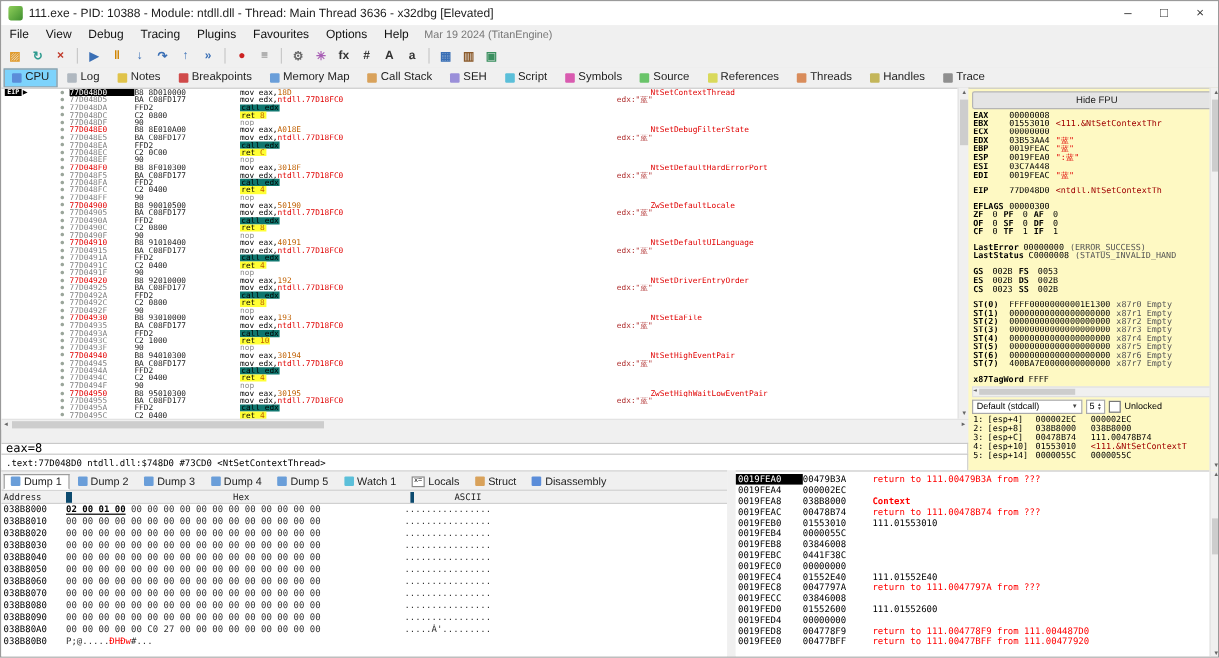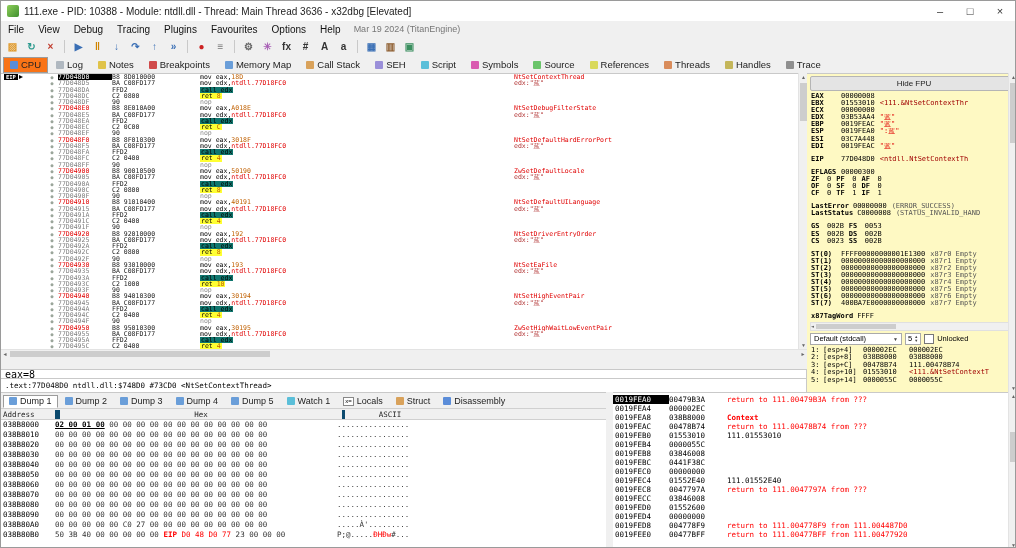--- a/index.html
+++ b/index.html
@@ -20,21 +20,21 @@
   .bdate{color:#777;font-size:9px;margin-left:6px;white-space:nowrap;}
 
   
   .toolbar{position:absolute;top:36px;left:0;right:0;height:19px;background:#f0f0f0;border-bottom:1px solid #e0e0e0;display:flex;align-items:center;padding-left:3px;gap:2px;}
   .tbi{width:17px;height:16px;display:flex;align-items:center;justify-content:center;font-size:10px;font-weight:bold;}
   .tsep{width:1px;height:13px;background:#c9c9c9;margin:0 3px;}
 
   
   .tabbar{position:absolute;top:55px;left:0;right:0;height:17px;background:#f0f0f0;display:flex;align-items:flex-end;padding-left:2px;gap:1px;font-size:9.5px;}
   .tab{display:flex;align-items:center;gap:3px;padding:1px 6px 2px 6px;color:#222;border:1px solid transparent;white-space:nowrap;}
-  .tab.tsel{background:#f97316;border:1px solid #9c9c9c;}
+  .tab.tsel{background:#7dd3fc;border:1px solid #9c9c9c;}
   .tic{width:8px;height:8px;display:inline-block;border-radius:1px;}
   .ticTxt{font-size:6px;border:1px solid #888;padding:0 1px;background:#fff;color:#000;line-height:7px;}
 
   
   .disasm{position:absolute;left:0;top:72px;width:806px;height:276px;background:#fff;border-top:1px solid #c9c9c9;border-right:1px solid #c9c9c9;overflow:hidden;font-family:"DejaVu Sans Mono",monospace;font-size:6.5px;}
   .drow{display:flex;align-items:center;height:6.27px;line-height:6.27px;white-space:pre;overflow:hidden;}
   .dg{width:42px;display:flex;align-items:center;padding-left:3px;flex:0 0 auto;}
   .eipb{background:#000;color:#fff;font-size:5.5px;line-height:6px;padding:0 2px;font-weight:bold;}
   .eipa{width:0;height:0;border-top:2.5px solid transparent;border-bottom:2.5px solid transparent;border-left:4px solid #000;margin-left:1px;}
   .bul{width:12px;color:#9aa59a;font-size:5px;text-align:center;flex:0 0 auto;}
@@ -42,21 +42,21 @@
   .dal{color:#e00000;}
   .dacip{background:#000;color:#fff;}
   .db{width:88px;color:#222;flex:0 0 auto;}
   .di{width:314px;color:#000;flex:0 0 auto;}
   .ic{background:#0f766e;padding:0 1px;}
   .ir{background:#ffff33;padding:0 1px;}
   .inop{color:#8a8a8a;}
   .imm{color:#c06000;}
   .maddr{color:#e00000;}
   .dcmt{flex:1;overflow:hidden;}
-  .cl{color:#e00000;}
+  .cl{color:#e00000;margin-left:28px;}
   .ca{color:#b03030;}
 
   
   .sb{position:absolute;background:#f0f0f0;}
   .sbt{position:absolute;background:#cdcdcd;}
   .sba{color:#666;font-size:5px;line-height:8px;text-align:center;display:block;}
 
   
   .infobox{position:absolute;left:0;top:368px;width:806px;height:21px;background:#fff;border-top:1px solid #c9c9c9;border-right:1px solid #c9c9c9;font-family:"DejaVu Sans Mono",monospace;font-size:10px;line-height:10px;padding-left:4px;box-sizing:border-box;color:#000;}
   .addrline{position:absolute;left:0;top:377px;width:806px;height:14px;background:#fff;border-top:1px solid #c9c9c9;border-right:1px solid #c9c9c9;font-family:"DejaVu Sans Mono",monospace;font-size:7.5px;display:flex;align-items:center;padding-left:4px;box-sizing:border-box;color:#000;}
@@ -420,40 +420,40 @@
         <div class="durow"><span class="dua">038B8010</span><span class="duh"><span class="">00 00 00 00 00 00 00 00 00 00 00 00 00 00 00 00</span></span><span class="dus"><span class="">................</span></span></div>
         <div class="durow"><span class="dua">038B8020</span><span class="duh"><span class="">00 00 00 00 00 00 00 00 00 00 00 00 00 00 00 00</span></span><span class="dus"><span class="">................</span></span></div>
         <div class="durow"><span class="dua">038B8030</span><span class="duh"><span class="">00 00 00 00 00 00 00 00 00 00 00 00 00 00 00 00</span></span><span class="dus"><span class="">................</span></span></div>
         <div class="durow"><span class="dua">038B8040</span><span class="duh"><span class="">00 00 00 00 00 00 00 00 00 00 00 00 00 00 00 00</span></span><span class="dus"><span class="">................</span></span></div>
         <div class="durow"><span class="dua">038B8050</span><span class="duh"><span class="">00 00 00 00 00 00 00 00 00 00 00 00 00 00 00 00</span></span><span class="dus"><span class="">................</span></span></div>
         <div class="durow"><span class="dua">038B8060</span><span class="duh"><span class="">00 00 00 00 00 00 00 00 00 00 00 00 00 00 00 00</span></span><span class="dus"><span class="">................</span></span></div>
         <div class="durow"><span class="dua">038B8070</span><span class="duh"><span class="">00 00 00 00 00 00 00 00 00 00 00 00 00 00 00 00</span></span><span class="dus"><span class="">................</span></span></div>
         <div class="durow"><span class="dua">038B8080</span><span class="duh"><span class="">00 00 00 00 00 00 00 00 00 00 00 00 00 00 00 00</span></span><span class="dus"><span class="">................</span></span></div>
         <div class="durow"><span class="dua">038B8090</span><span class="duh"><span class="">00 00 00 00 00 00 00 00 00 00 00 00 00 00 00 00</span></span><span class="dus"><span class="">................</span></span></div>
         <div class="durow"><span class="dua">038B80A0</span><span class="duh"><span class="">00 00 00 00 00 C0 27 00 00 00 00 00 00 00 00 00</span></span><span class="dus"><span class="">.....À'.........</span></span></div>
-        <div class="durow"><span class="dua">038B80B0</span><span class="duh"><span class="">50 3B 40 00 00 00 00 00 </span><span class="deip">EIP</span><span class="dred"> D0 48 D0 77</span><span class=""> 23 00 00 00</span></span><span class="dus"><span class="">P;@.....</span><span class="dred">ÐHÐw</span><span class="">#...</span></span></div>
+        <div class="durow"><span class="dua">038B80B0</span><span class="dus"><span class="">P;@.....</span><span class="dred">ÐHÐw</span><span class="">#...</span></span></div>
       </div>
   </div>
 
   <div class="splitterv"></div>
 
   <div class="stackpane" id="stack-rows">
       <div class="strow"><span class="sta stasel">0019FEA0</span><span class="stv">00479B3A</span><span class="stc return">return to 111.00479B3A from ???</span></div>
       <div class="strow"><span class="sta">0019FEA4</span><span class="stv">000002EC</span><span class="stc "></span></div>
       <div class="strow"><span class="sta">0019FEA8</span><span class="stv">038B8000</span><span class="stc label">Context</span></div>
       <div class="strow"><span class="sta">0019FEAC</span><span class="stv">00478B74</span><span class="stc return">return to 111.00478B74 from ???</span></div>
       <div class="strow"><span class="sta">0019FEB0</span><span class="stv">01553010</span><span class="stc module">111.01553010</span></div>
       <div class="strow"><span class="sta">0019FEB4</span><span class="stv">0000055C</span><span class="stc "></span></div>
       <div class="strow"><span class="sta">0019FEB8</span><span class="stv">03846008</span><span class="stc "></span></div>
       <div class="strow"><span class="sta">0019FEBC</span><span class="stv">0441F38C</span><span class="stc "></span></div>
       <div class="strow"><span class="sta">0019FEC0</span><span class="stv">00000000</span><span class="stc "></span></div>
       <div class="strow"><span class="sta">0019FEC4</span><span class="stv">01552E40</span><span class="stc module">111.01552E40</span></div>
       <div class="strow"><span class="sta">0019FEC8</span><span class="stv">0047797A</span><span class="stc return">return to 111.0047797A from ???</span></div>
       <div class="strow"><span class="sta">0019FECC</span><span class="stv">03846008</span><span class="stc "></span></div>
-      <div class="strow"><span class="sta">0019FED0</span><span class="stv">01552600</span></div>
+      <div class="strow"><span class="sta">0019FED0</span><span class="stv">01552600</span><span class="stc module">111.01552600</span></div>
       <div class="strow"><span class="sta">0019FED4</span><span class="stv">00000000</span><span class="stc "></span></div>
       <div class="strow"><span class="sta">0019FED8</span><span class="stv">004778F9</span><span class="stc return">return to 111.004778F9 from 111.004487D0</span></div>
       <div class="strow"><span class="sta">0019FEE0</span><span class="stv">00477BFF</span><span class="stc return">return to 111.00477BFF from 111.00477920</span></div>
     </div>
 
   <div class="sb" style="left:1007px;top:391px;width:9px;height:157px;border-left:1px solid #e3e3e3;">
     <span class="sba">▲</span>
     <span class="sbt" style="left:1px;right:1px;top:40px;height:30px;"></span>
     <span class="sba" style="position:absolute;bottom:0;width:100%;">▼</span>
   </div>

